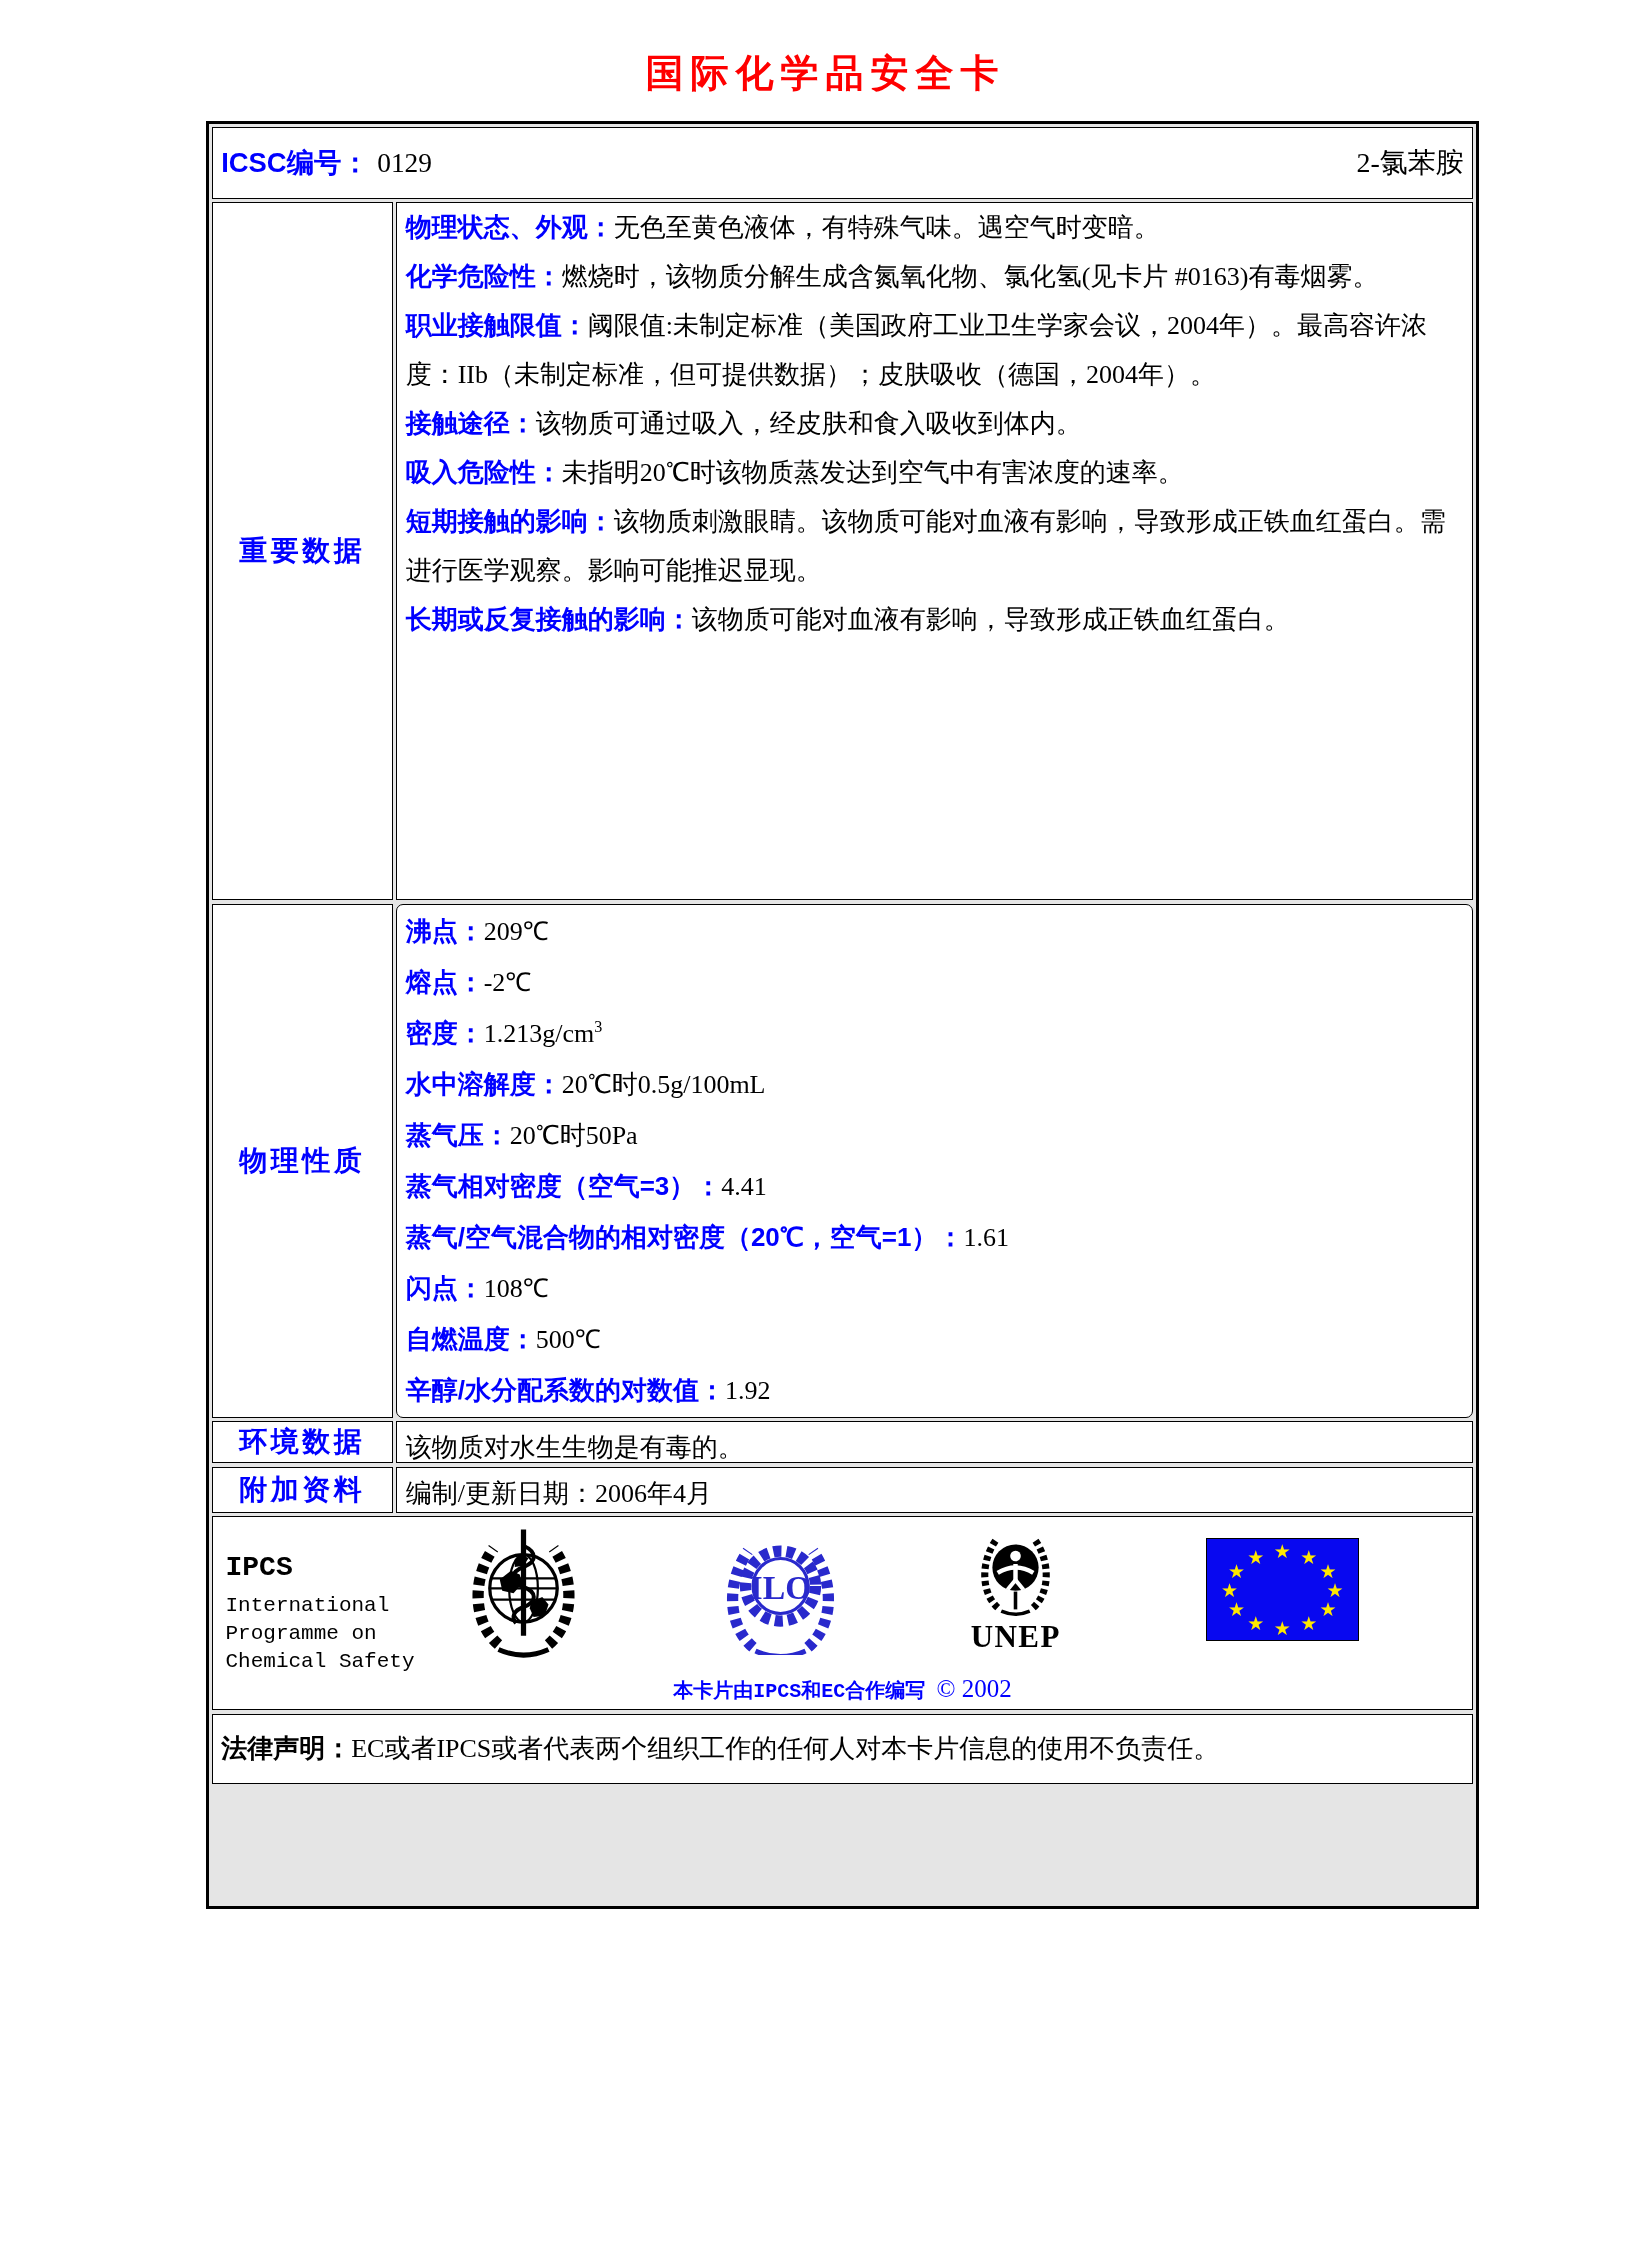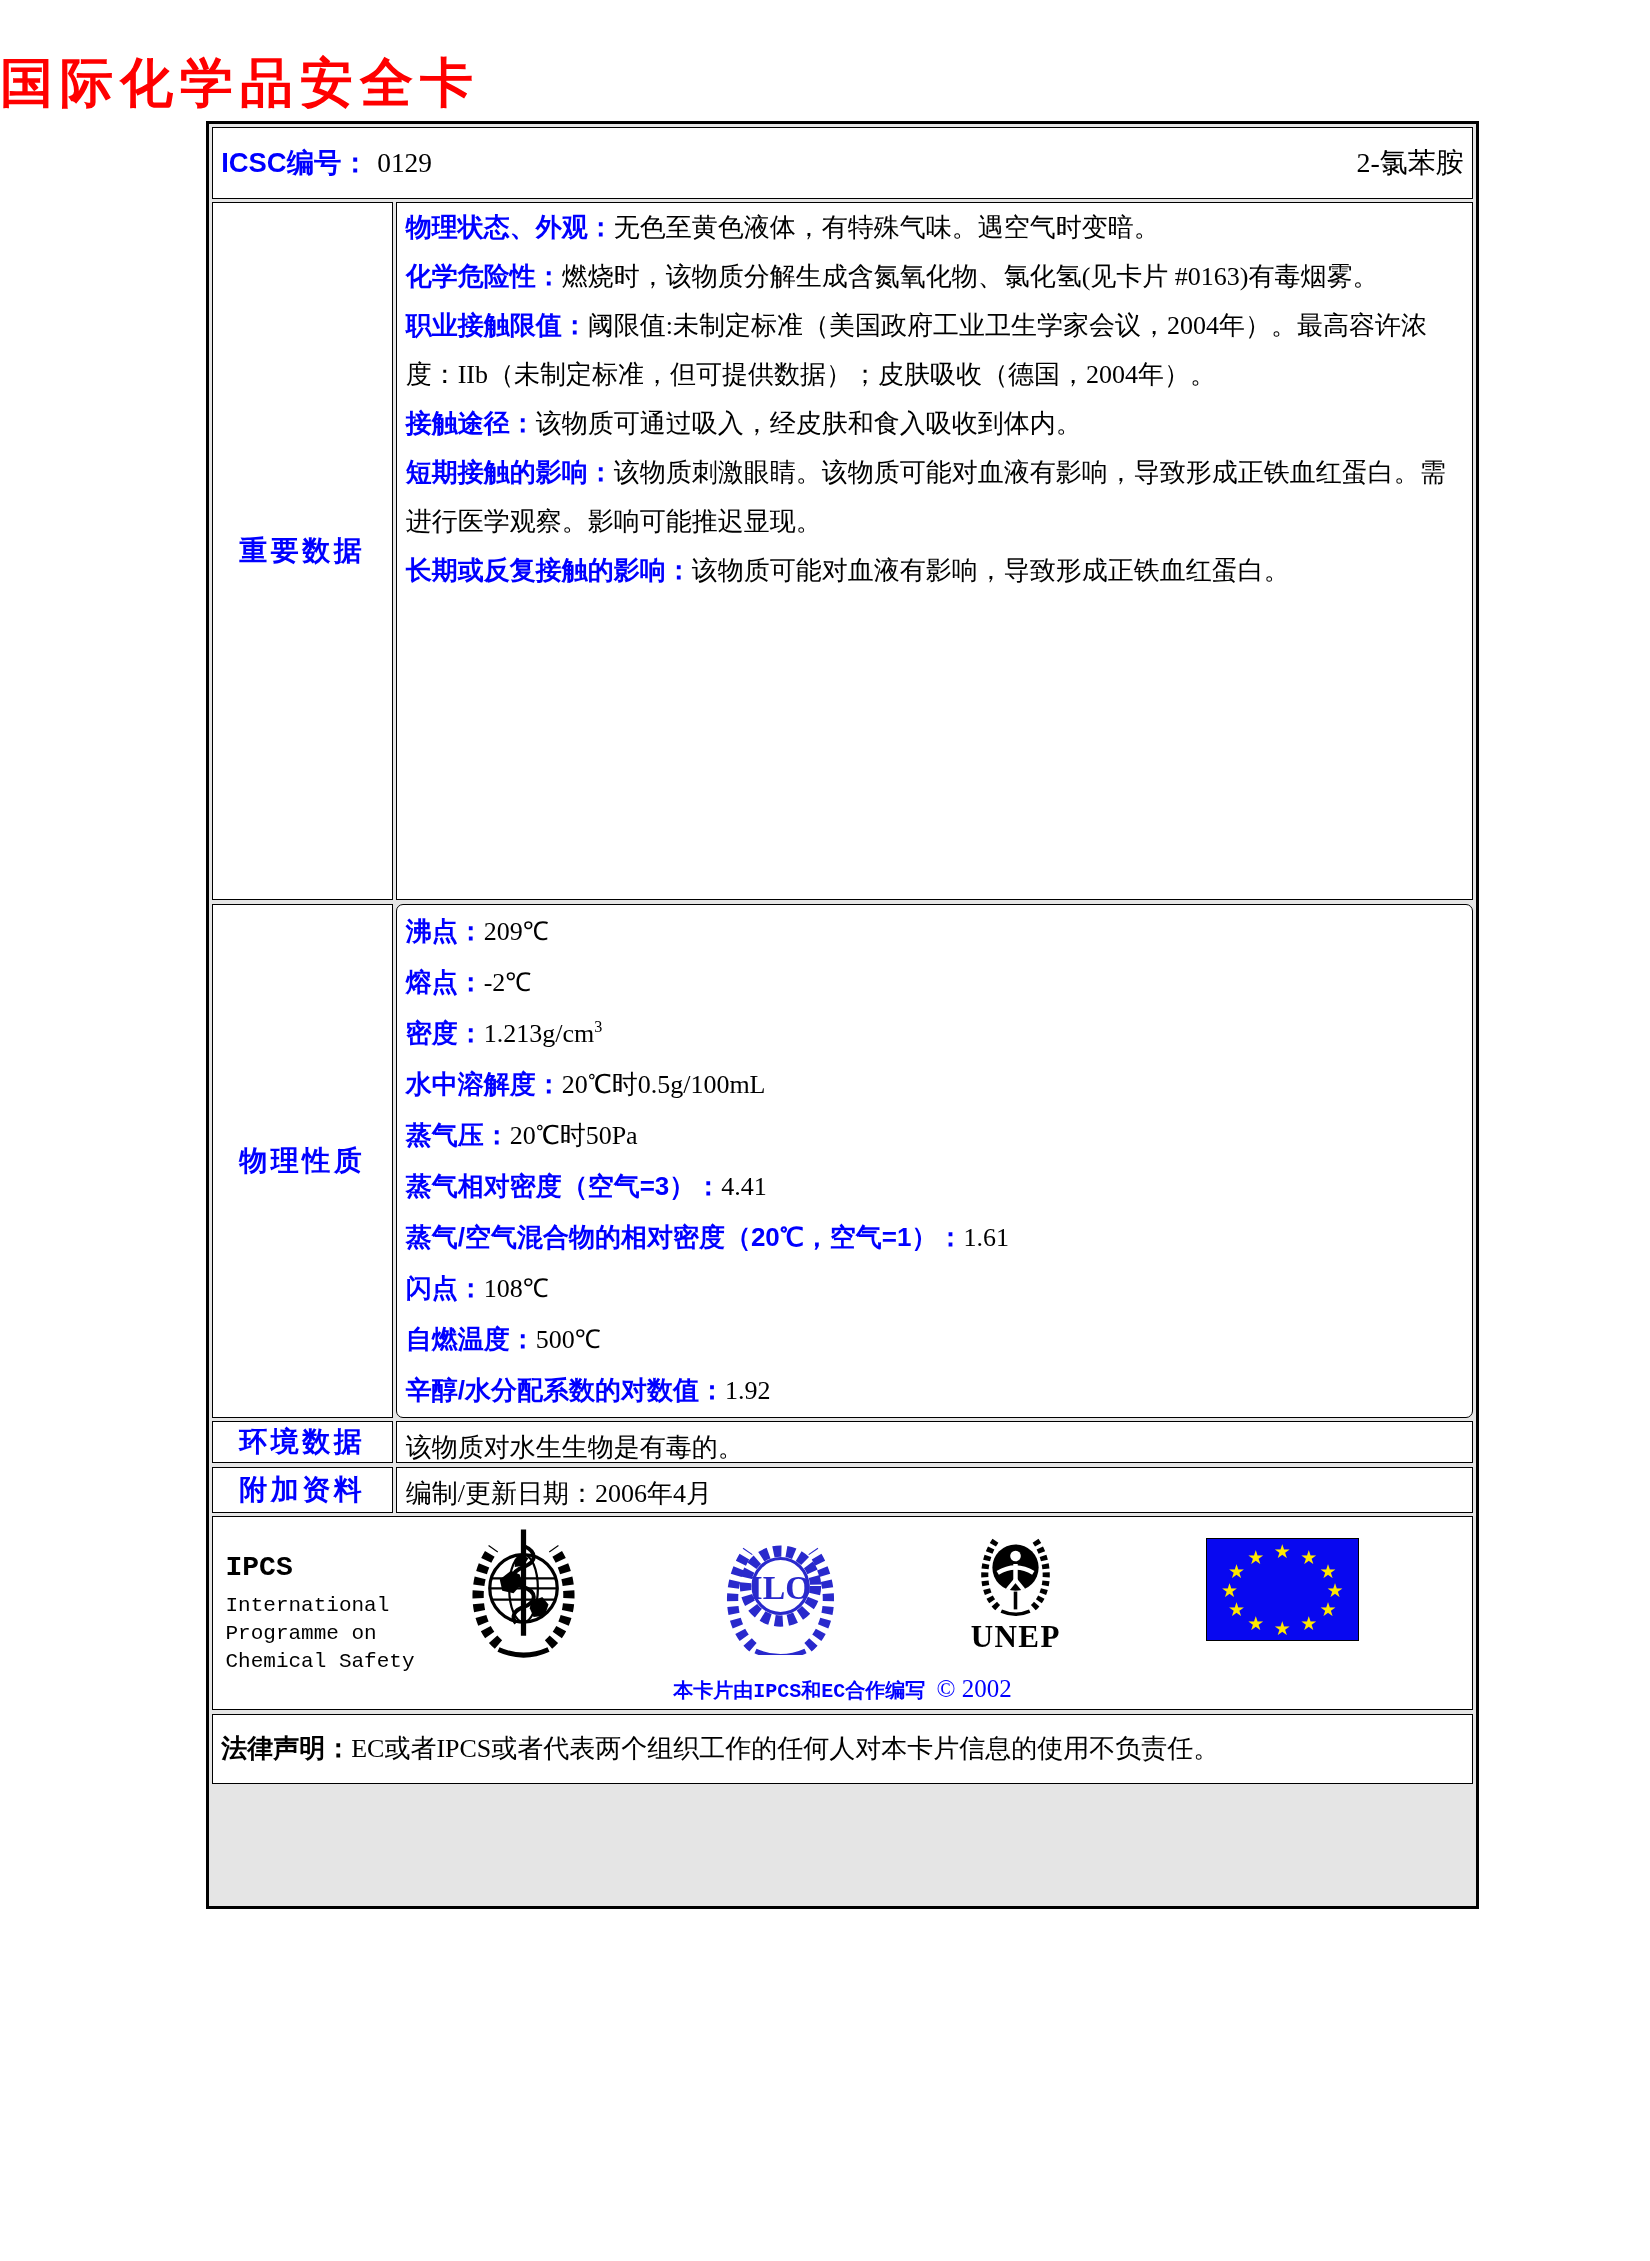--- a/index.html
+++ b/index.html
@@ -2,23 +2,23 @@
 <html style="--accent_blue: #0000FF; --title_red: #FF0000; --ilo_blue: #2929CC; --eu_blue: #0808F0; --eu_star_yellow: #FFE800;font-size:11.3px"><head>
 <meta charset="utf-8">
 <style>
   * { box-sizing: border-box; }
   html, body { margin:0; padding:0; }
   body {
     width:1651px; height:2261px; background:#ffffff; position:relative;
     font-family:"Liberation Serif", serif; color:#000;
   }
   .page-title {
-    position:absolute; top:48px; left:0; width:1651px; 
+    position:absolute; top:48px; left:0; width:1651px; text-align:center;
     font-family:"Liberation Sans", sans-serif; font-weight:bold;
-    font-size:53px; letter-spacing:7px; color:var(--title_red,#f00);
+    font-size:38px; letter-spacing:7px; color:var(--title_red,#f00);
   }
   .card {
     position:absolute; left:206px; top:121px; width:1273px; height:1788px;
     border:3.5px solid #000; padding:2.8px; background:#e5e5e5;
     display:flex; flex-direction:column; gap:3.5px;
   }
   .cellborder { border:1.4px solid #000; background:#fff; }
   .row { width:100%; }
   .header-row { height:72px; display:flex; align-items:center; justify-content:space-between; padding:0 8.4px; }
   .icsc-label { font-family:"Liberation Sans", sans-serif; font-weight:bold; font-size:27.4px; color:var(--accent_blue,#00f); }
@@ -92,20 +92,21 @@
     <div class="content-cell cellborder content-important">
 
         <div class="para"><span class="blue-label">物理状态、外观：</span><span class="black-text">无色至黄色液体，有特殊气味。遇空气时变暗。</span></div>
 
         <div class="para"><span class="blue-label">化学危险性：</span><span class="black-text">燃烧时，该物质分解生成含氮氧化物、氯化氢(见卡片 #0163)有毒烟雾。</span></div>
 
         <div class="para"><span class="blue-label">职业接触限值：</span><span class="black-text">阈限值:未制定标准（美国政府工业卫生学家会议，2004年）。最高容许浓度：IIb（未制定标准，但可提供数据）；皮肤吸收（德国，2004年）。</span></div>
 
         <div class="para"><span class="blue-label">接触途径：</span><span class="black-text">该物质可通过吸入，经皮肤和食入吸收到体内。</span></div>
 
+        <div class="para"><span class="blue-label">吸入危险性：</span><span class="black-text">未指明20℃时该物质蒸发达到空气中有害浓度的速率。</span></div>
 
         <div class="para"><span class="blue-label">短期接触的影响：</span><span class="black-text">该物质刺激眼睛。该物质可能对血液有影响，导致形成正铁血红蛋白。需进行医学观察。影响可能推迟显现。</span></div>
 
         <div class="para"><span class="blue-label">长期或反复接触的影响：</span><span class="black-text">该物质可能对血液有影响，导致形成正铁血红蛋白。</span></div>
       </div>
   </div>
 
   <div class="row section-row h-physical">
     <div class="label-cell cellborder">物理性质</div>
     <div class="content-cell cellborder content-physical">

